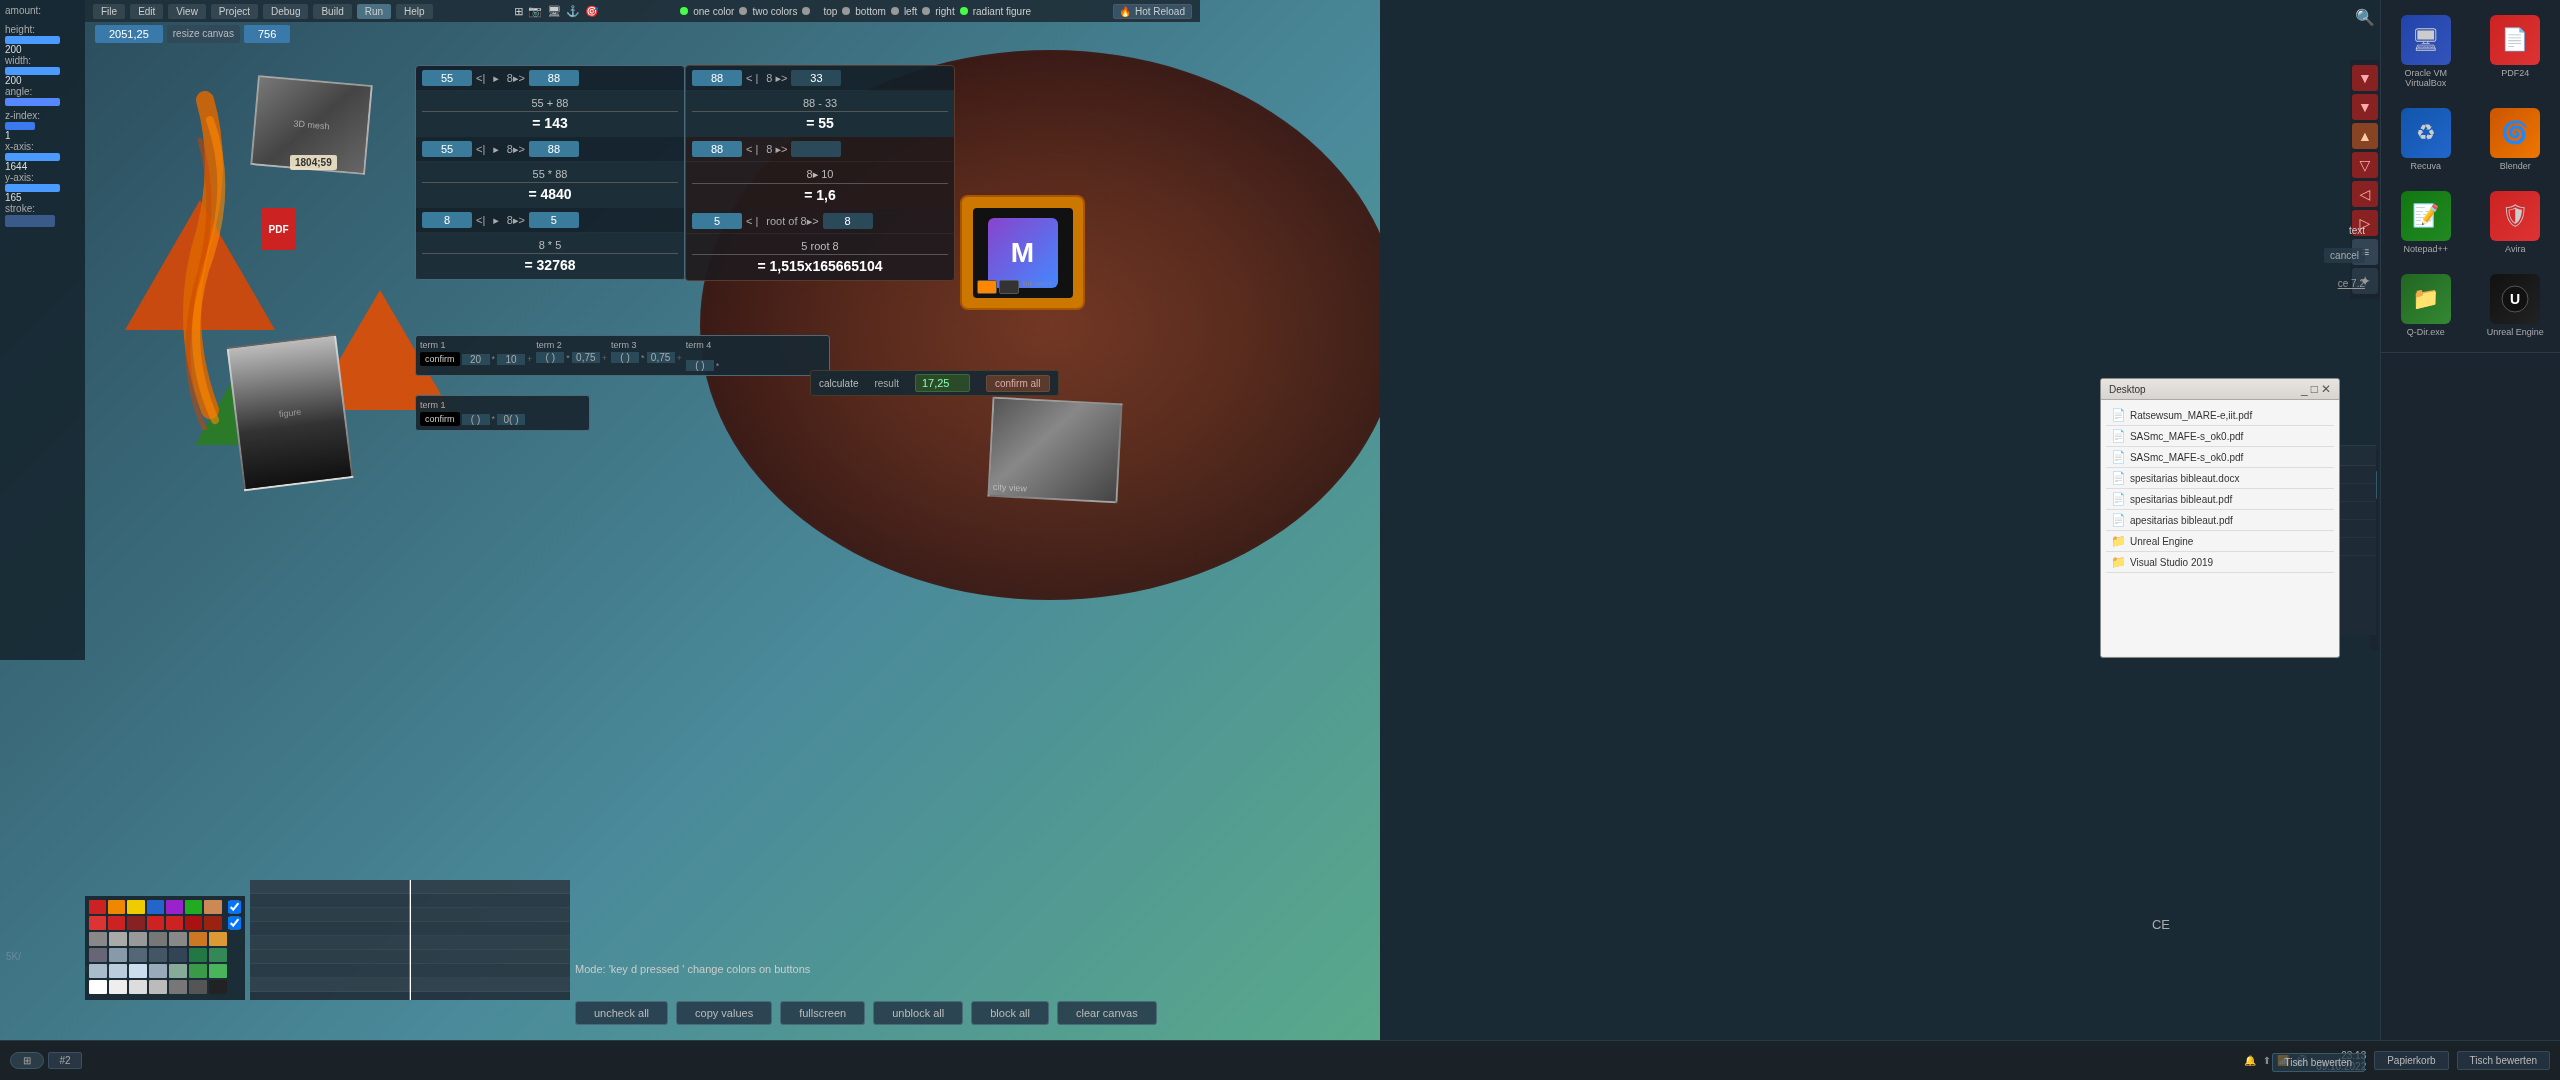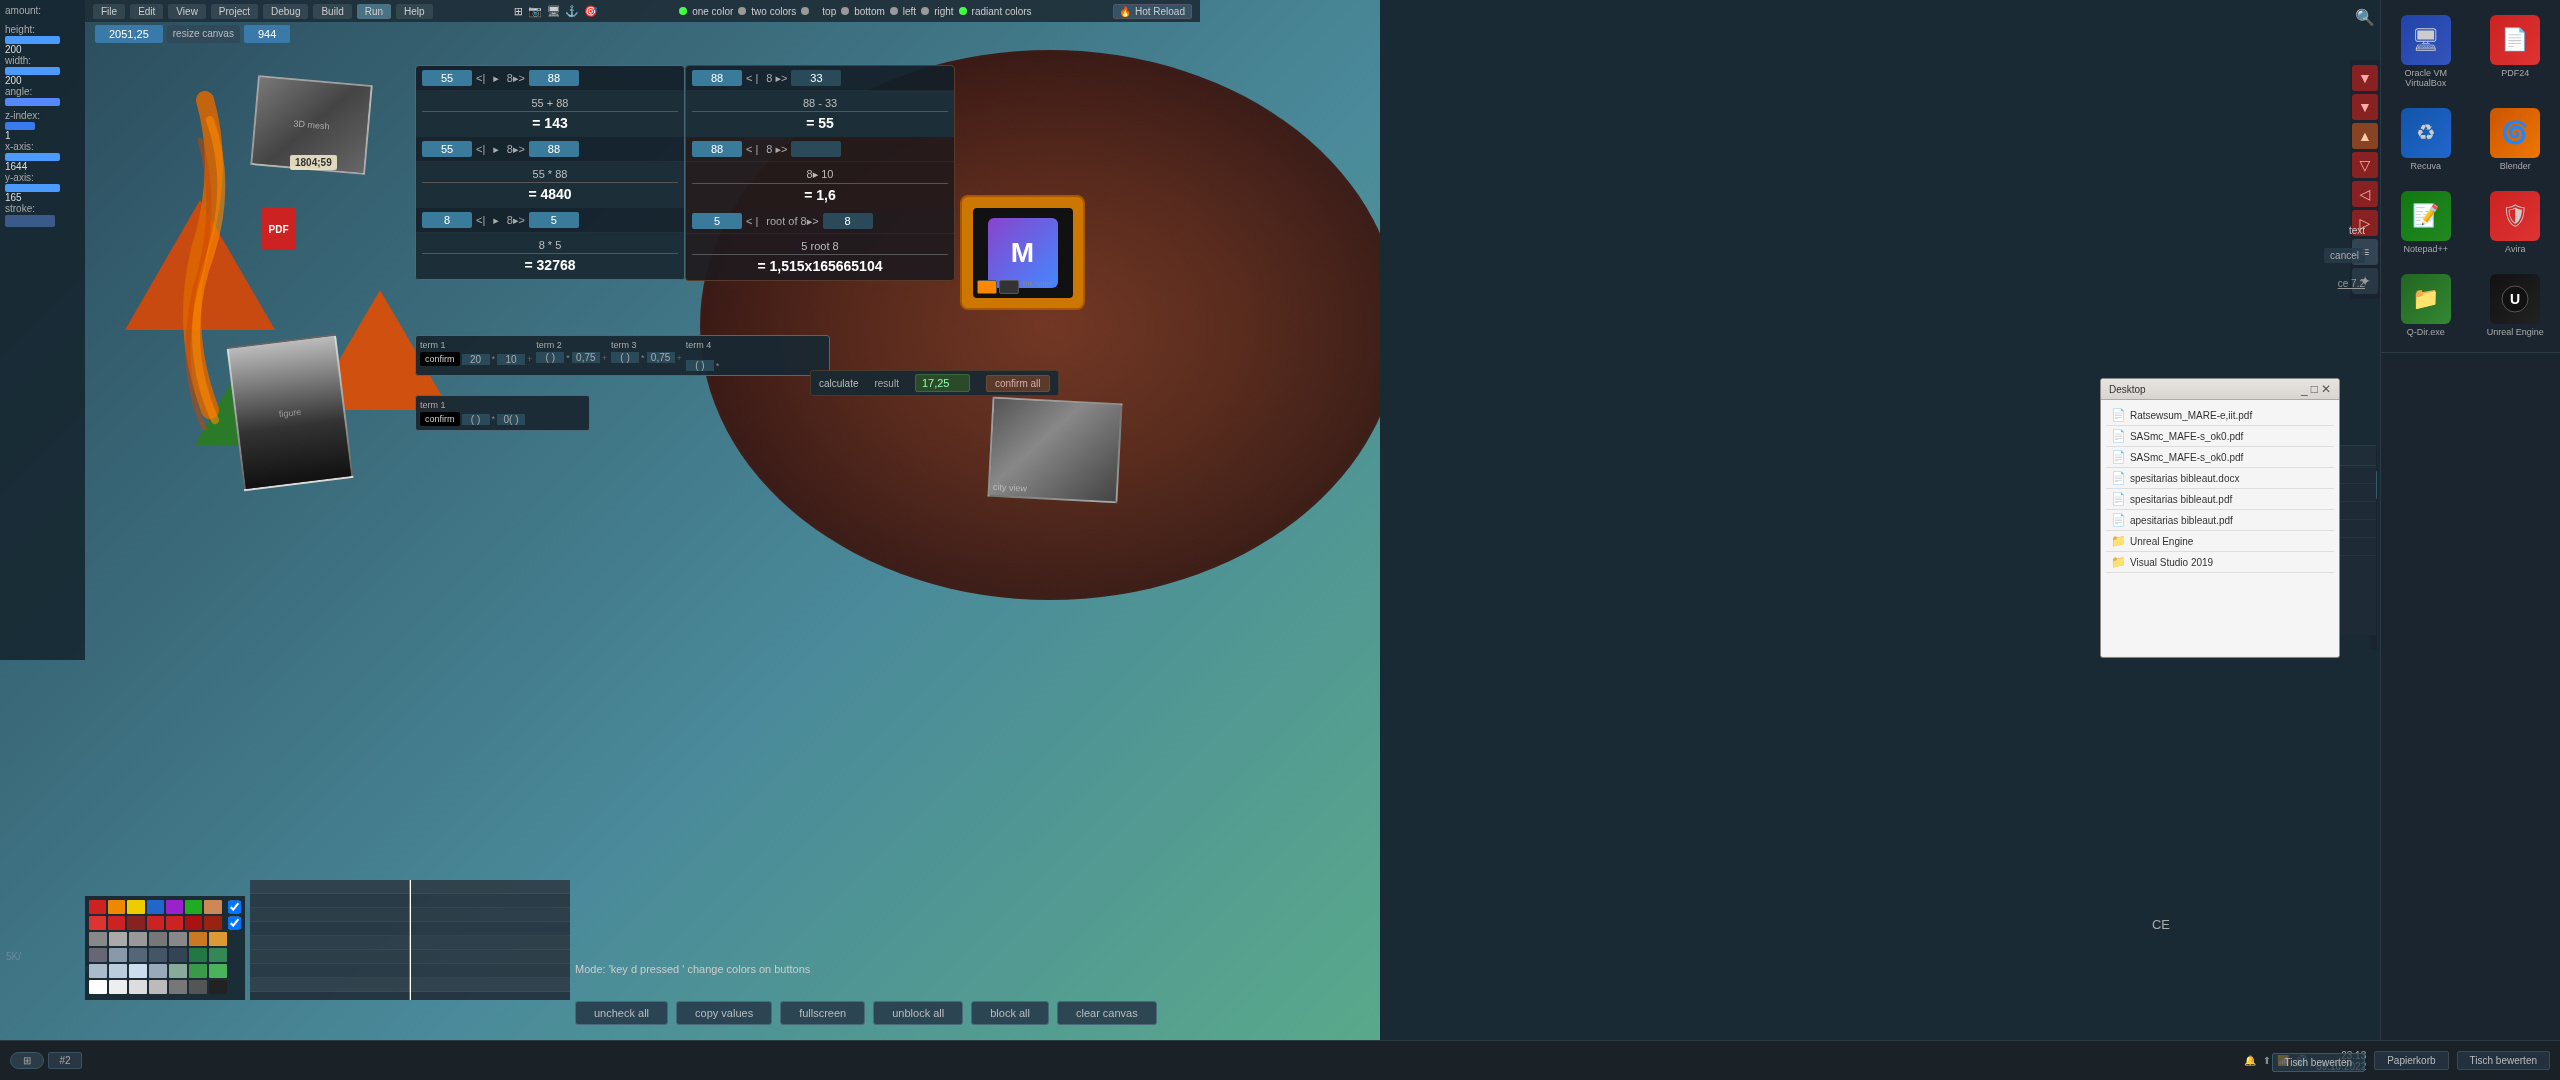--- a/index.html
+++ b/index.html
@@ -913,29 +913,29 @@
     <span style="font-size:10px;">two colors</span>
     <span class="toolbar-dot dot-gray"></span>
     <span style="font-size:10px;margin-left:8px;">top</span>
     <span class="toolbar-dot dot-gray"></span>
     <span style="font-size:10px;">bottom</span>
     <span class="toolbar-dot dot-gray"></span>
     <span style="font-size:10px;">left</span>
     <span class="toolbar-dot dot-gray"></span>
     <span style="font-size:10px;">right</span>
     <span class="toolbar-dot dot-green"></span>
-    <span style="font-size:10px;">radiant colors</span>
+    <span style="font-size:10px;">radiant figure</span>
     <div style="flex:1;"></div>
     <button class="hot-reload-btn">🔥 Hot Reload</button>
   </div>
 
   <div style="position:absolute;left:95px;top:25px;display:flex;align-items:center;gap:4px;z-index:25;">
     <div style="background:#3a7aaa;color:#fff;padding:3px 14px;border-radius:2px;font-size:11px;cursor:pointer;">2051,25</div>
     <div style="background:rgba(50,70,85,0.7);padding:3px 6px;border-radius:2px;font-size:10px;color:#bbb;text-align:center;line-height:1.2;cursor:pointer;">resize canvas</div>
-    <div style="background:#3a7aaa;color:#fff;padding:3px 14px;border-radius:2px;font-size:11px;cursor:pointer;">944</div>
+    <div style="background:#3a7aaa;color:#fff;padding:3px 14px;border-radius:2px;font-size:11px;cursor:pointer;">756</div>
   </div>
 
   <div id="math-panel-left">
 
     <div class="math-row">
       <input class="math-input" value="55" style="">
       <span class="math-op">&lt;|</span>
       <span class="math-op">▸</span>
       <span class="math-op">8▸&gt;</span>
       <input class="math-input" value="88" style="">

